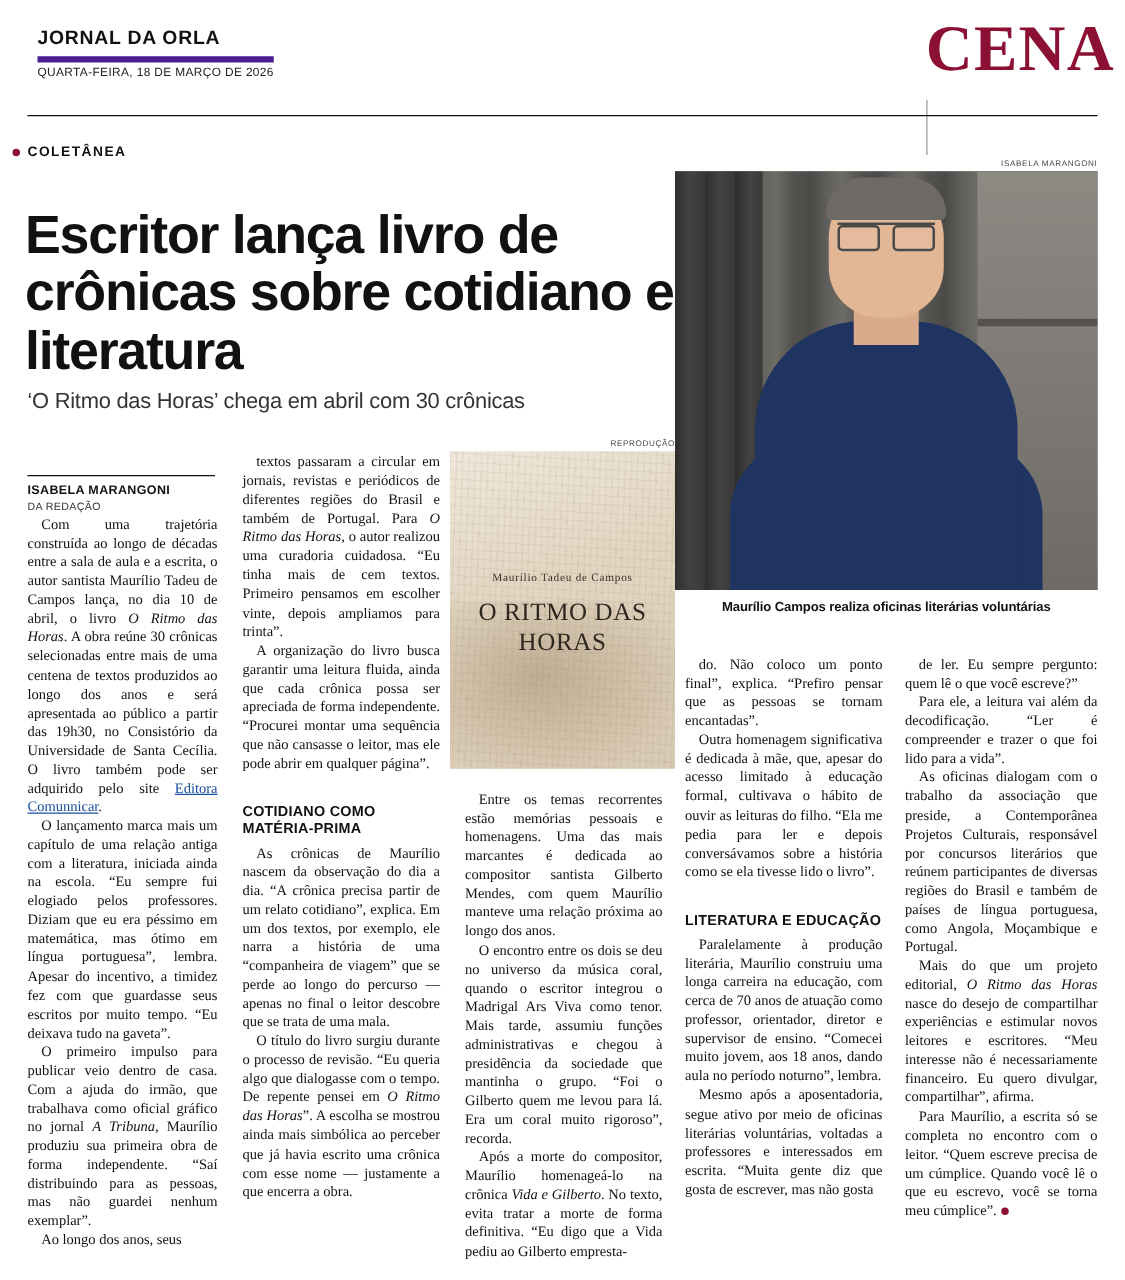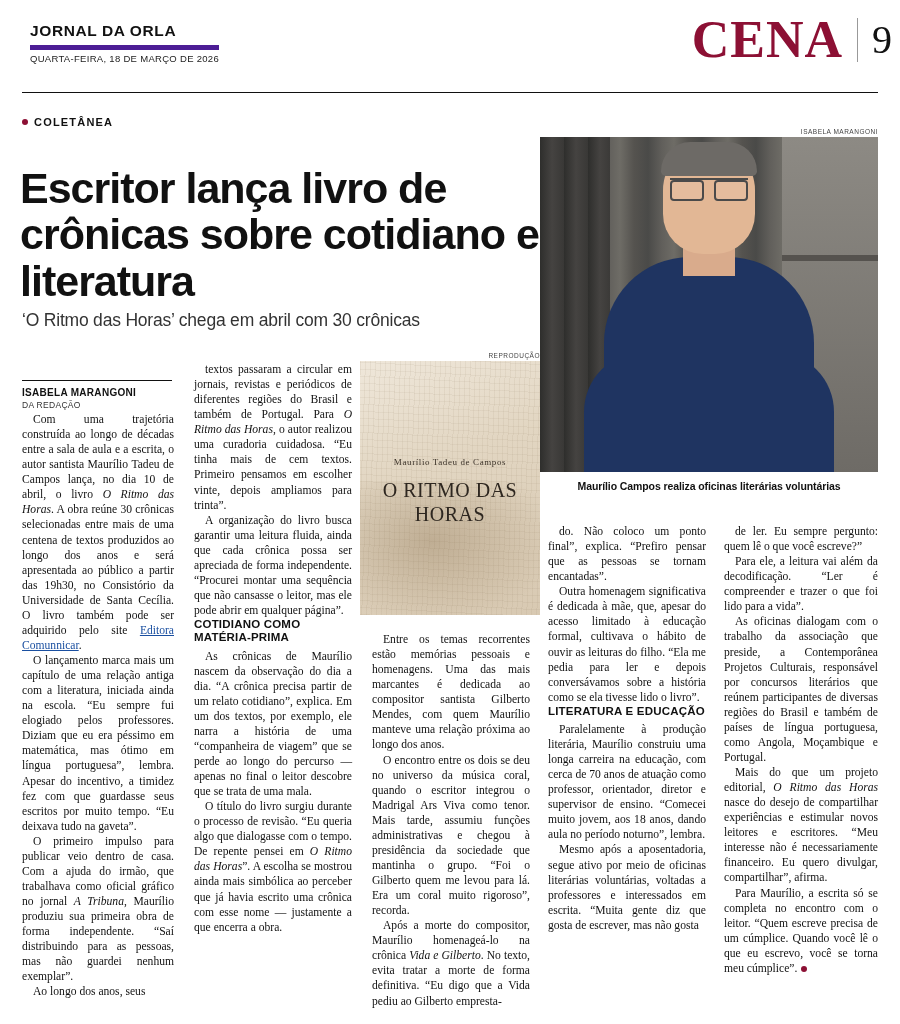--- a/index.html
+++ b/index.html
@@ -51,22 +51,23 @@
     margin-top: 5px;
     border-top: 5px solid #4c1d95;
     padding-top: 3px;
     display: inline-block;
   }
   .masthead-right {
     position: absolute;
     right: 0;
     top: -4px;
     display: flex;
-    align-items: center;
+    align-items: flex-start;
     gap: 14px;
+    flex-direction: column;
   }
   .section-name {
     font-family: "Liberation Serif", serif;
     font-weight: bold;
     font-size: 52px;
     color: #8c1034;
     letter-spacing: 1px;
     line-height: 1;
   }
   .section-divider {
@@ -86,21 +87,21 @@
     left: 22px;
     right: 22px;
     top: 92px;
     height: 1px;
     background: #111;
   }
 
   
   .kicker {
     position: absolute;
-    left: 22px;
+    left: 10px;
     top: 116px;
     font-size: 11px;
     font-weight: bold;
     letter-spacing: 1.2px;
     color: #111;
     display: flex;
     align-items: center;
     gap: 6px;
   }
   .kicker-dot {
@@ -291,21 +292,21 @@
   }
   .col p {
     margin: 0;
     text-indent: 11px;
   }
   .col h3 {
     font-family: "Liberation Sans", sans-serif;
     font-size: 11.5px;
     font-weight: bold;
     letter-spacing: 0.2px;
-    margin: 0 0 4px 0;
+    margin: 26px 0 4px 0;
     text-indent: 0;
     text-align: left;
     line-height: 1.15;
   }
   .col i { font-style: italic; }
   .col a {
     color: #1a4fa0;
     text-decoration: underline;
   }
   .end-dot {

